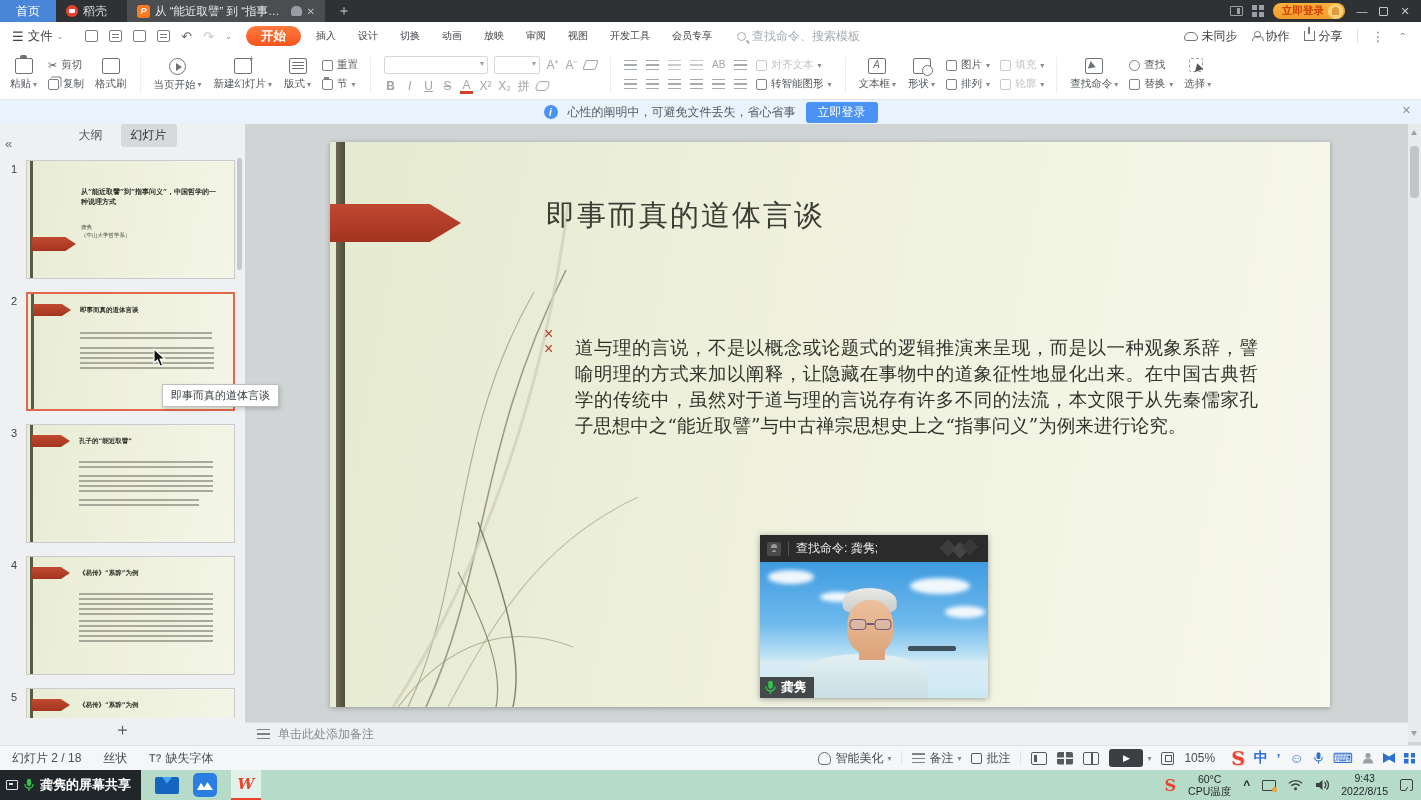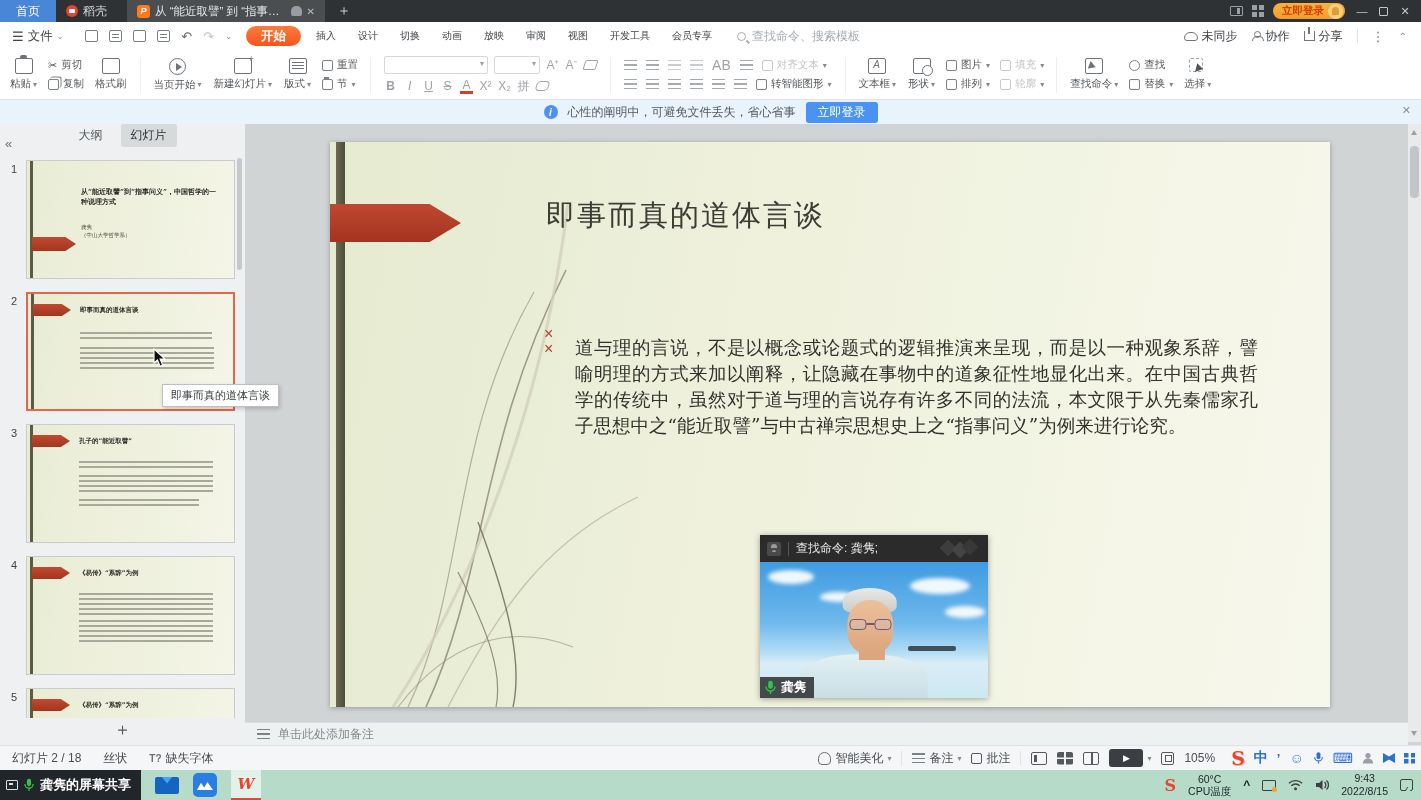--- a/index.html
+++ b/index.html
@@ -392,21 +392,21 @@
     </div>
   </div>
   <i class="rdiv"></i>
   <div class="rgroup">
     <div class="fontrows">
       <div class="frow" style="gap:9px">
         <i class="pic"></i>
         <i class="pic"></i>
         <i class="pic" style="opacity:.6"></i>
         <i class="pic" style="opacity:.6"></i>
-        <span class="fmt" style="font-size:14px">AB</span>
+        <span class="fmt" style="font-size:10px">AB</span>
         <i class="pic"></i>
         <div class="sbtn dis">
             <i class="si"></i>
             <span>对齐文本</span>
             <span class="car">▾</span>
           </div>
       </div>
       <div class="frow" style="gap:9px">
         <i class="pic"></i>
         <i class="pic"></i>

